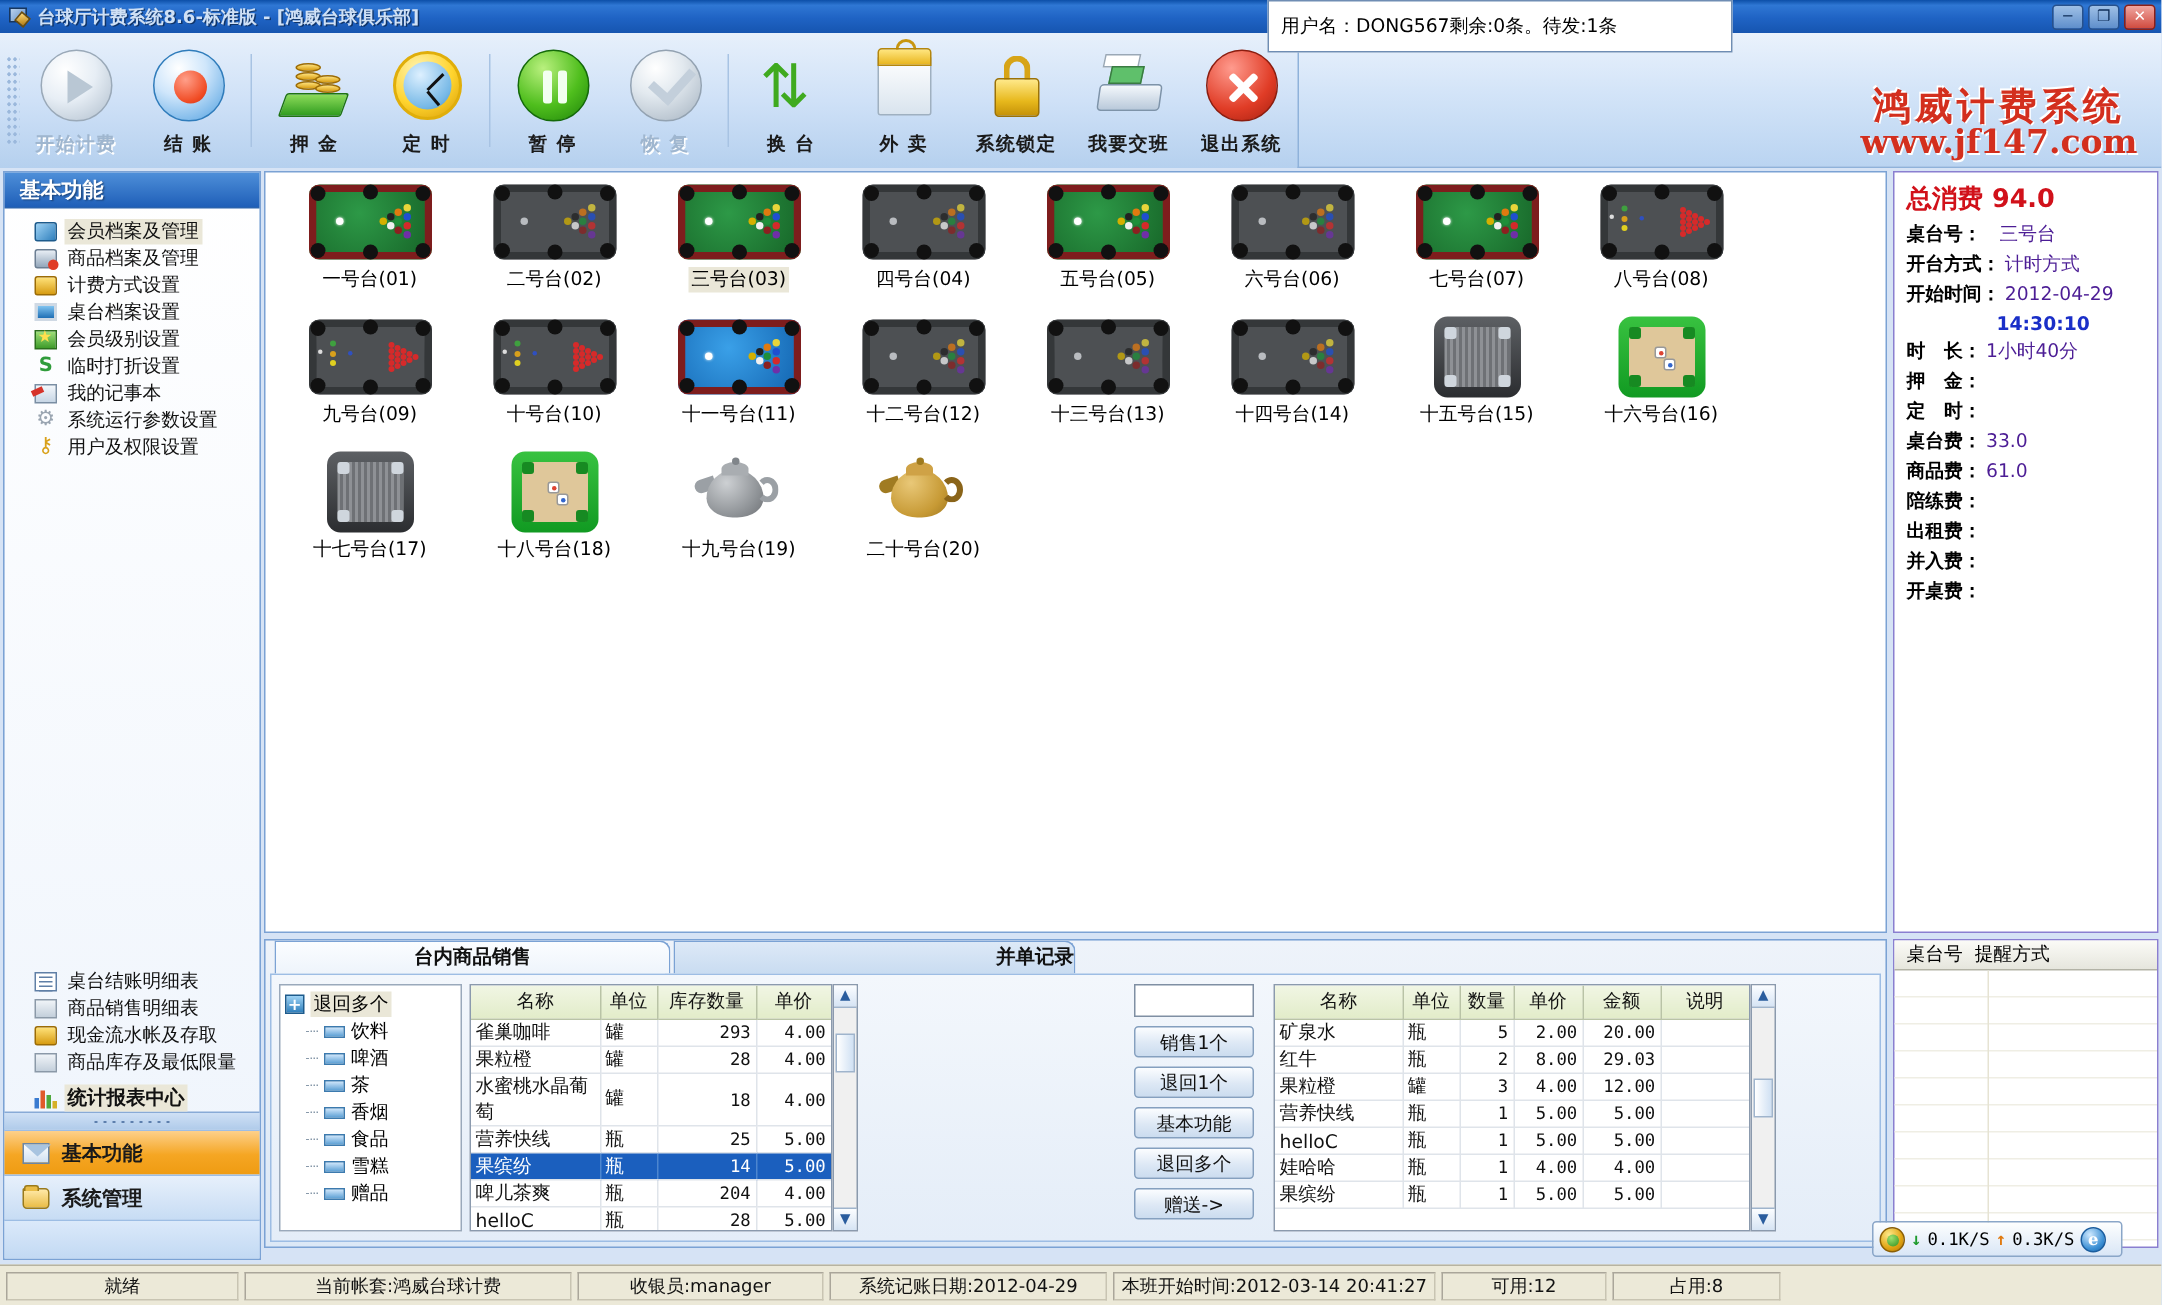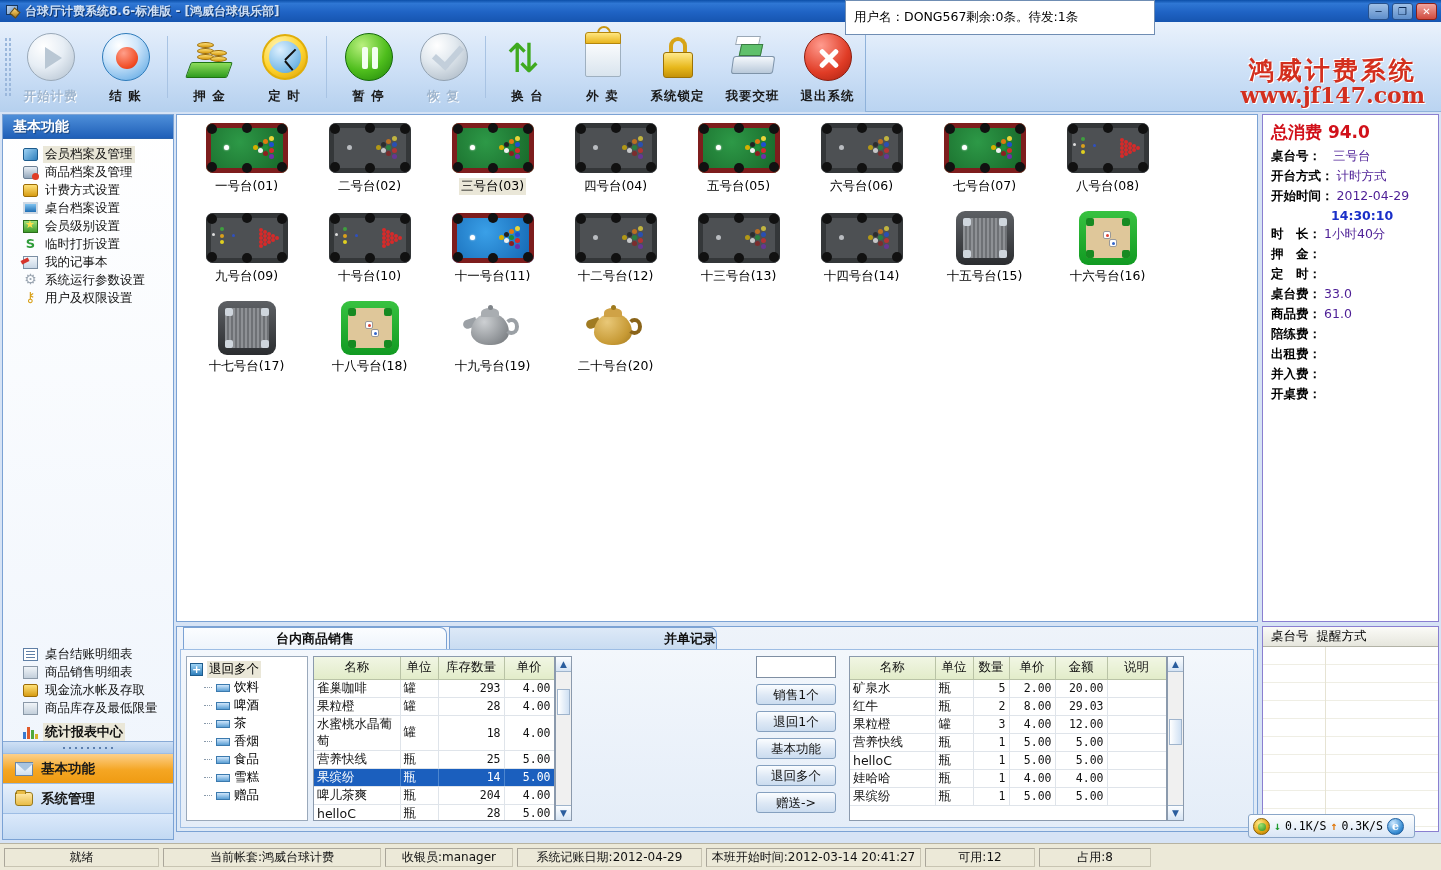--- a/index.html
+++ b/index.html
@@ -1363,19 +1363,19 @@
     <span class="dn">↓</span>
     <span>0.1K/S</span>
     <span class="up">↑</span>
     <span>0.3K/S</span>
     <div class="ie">e</div>
   </div>
 
   <div class="status" id="status">
       <div class="scell" style="width: 155px;">就绪</div>
       <div class="scell" style="width: 218px;">当前帐套:鸿威台球计费</div>
-      <div class="scell" style="width: 128px;">收银员:manager</div>
+      <div class="scell" style="width: 164px;">收银员:manager</div>
       <div class="scell" style="width: 185px;">系统记账日期:2012-04-29</div>
       <div class="scell" style="width: 215px;">本班开始时间:2012-03-14 20:41:27</div>
       <div class="scell" style="width: 110px;">可用:12</div>
       <div class="scell" style="width: 112px;">占用:8</div>
     </div>
 </div>
 
 </body></html>

